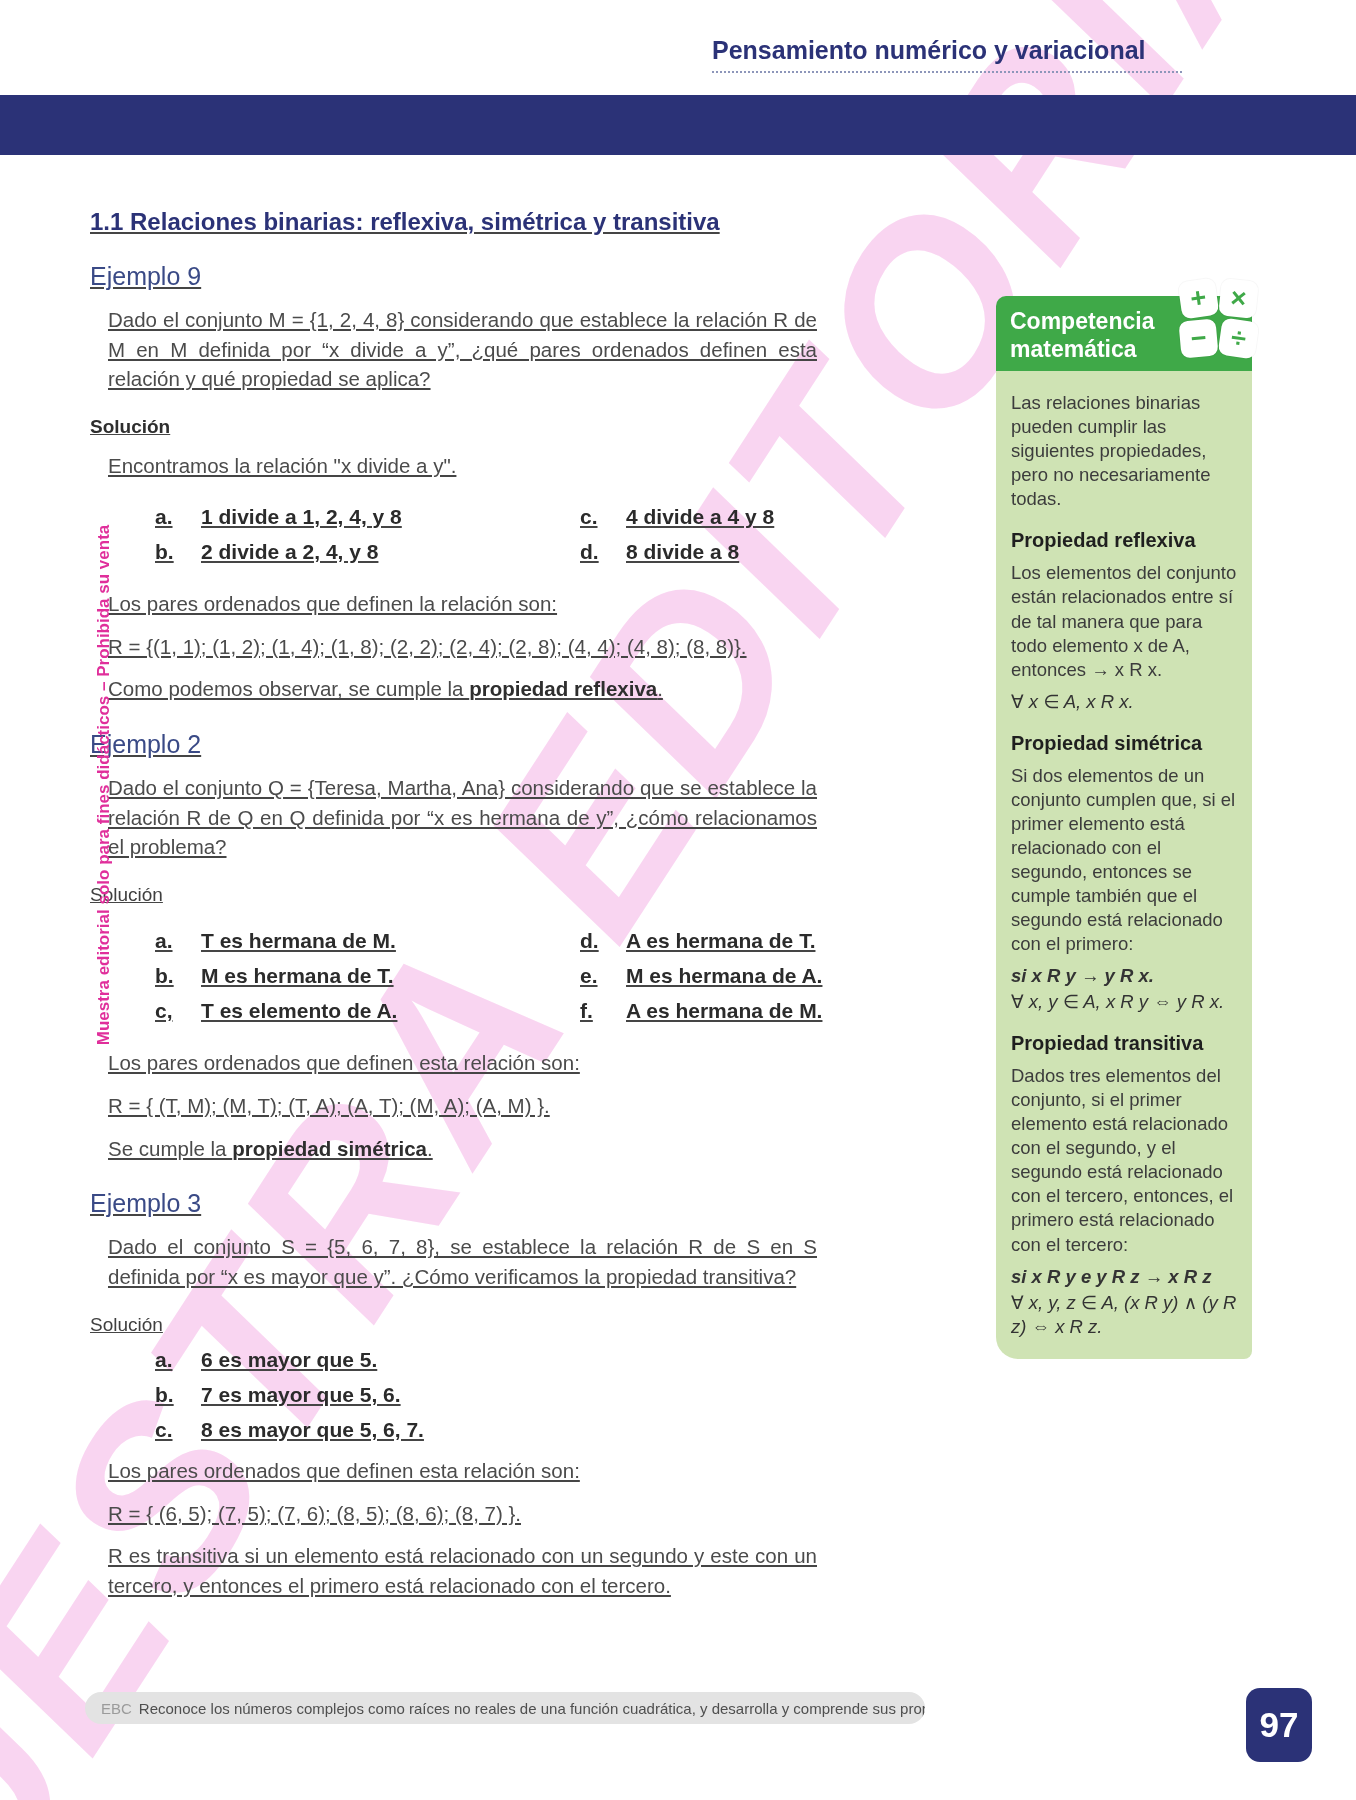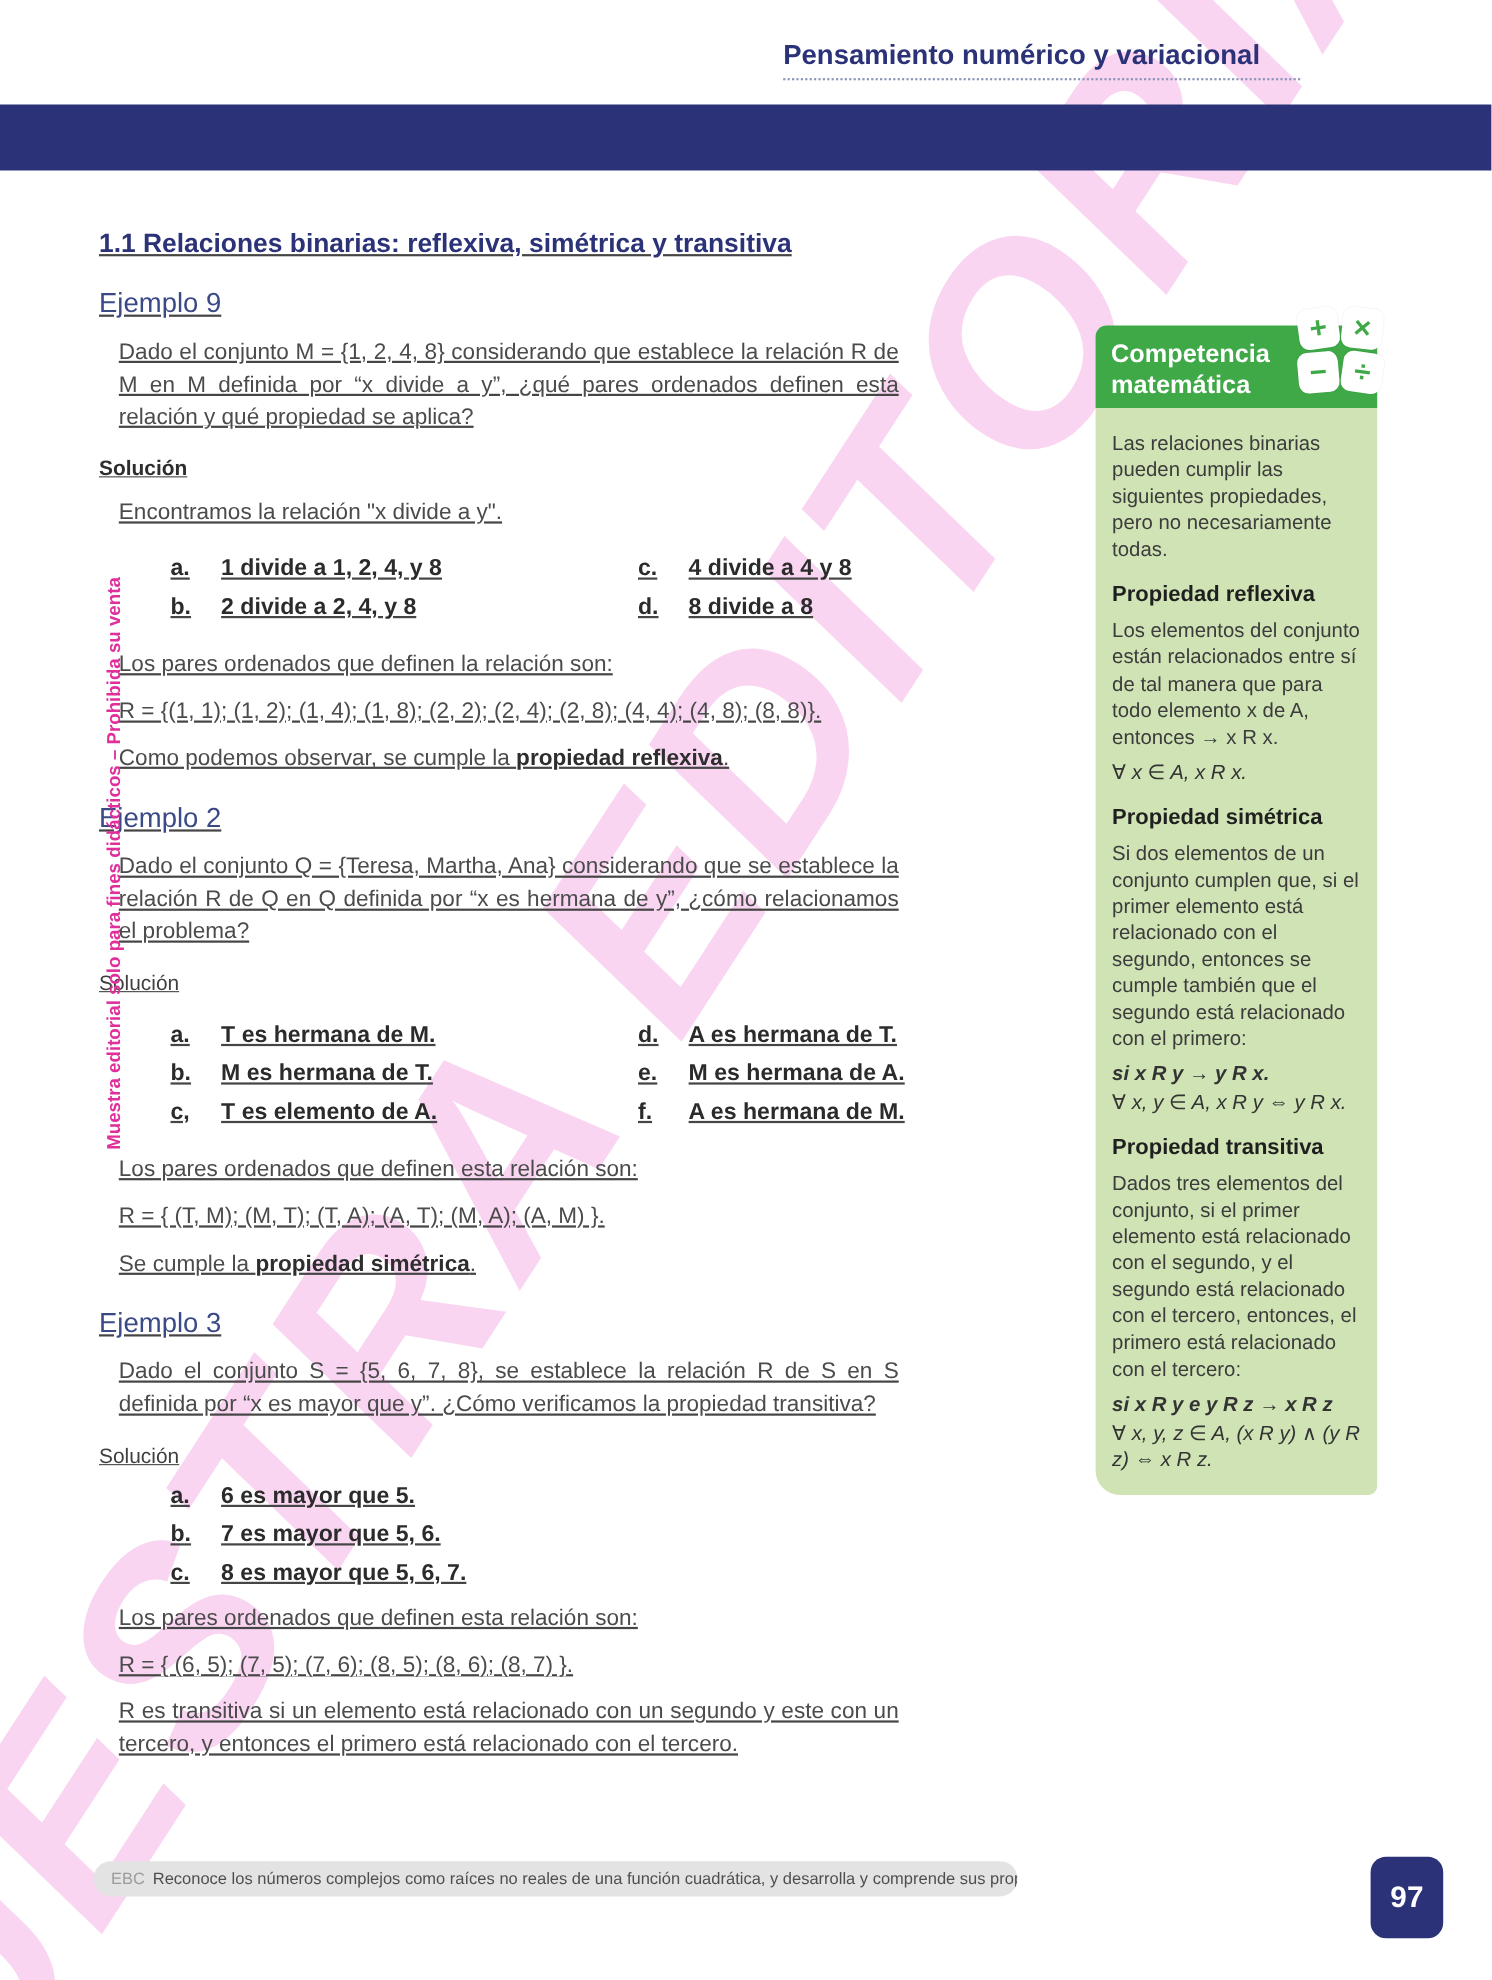--- a/index.html
+++ b/index.html
@@ -54,21 +54,21 @@
   .sb-body h3{font-size:20px;color:#1f1f1f;margin:16px 0 8px;}
   .formula{font-size:18.5px;color:#333;margin:2px 0;font-style:italic;}
   .formula.rule{font-weight:bold;font-style:italic;}
 
   
   .footer-pill{position:absolute;left:85px;top:1692px;width:808px;height:32px;z-index:2;
     background:#e3e3e3;border-radius:16px;padding:0 16px;display:flex;align-items:center;
     font-size:15px;color:#4f4f4f;white-space:nowrap;overflow:hidden;}
   .footer-pill .ebc{color:#9b9b9b;margin-right:7px;}
   .page-num{position:absolute;right:44px;top:1688px;width:66px;height:74px;z-index:2;
-    background:#2b3277;border-radius:14px;color:#fff;font-size:27px;font-weight:bold;
+    background:#2b3277;border-radius:14px;color:#fff;font-size:35px;font-weight:bold;
     display:flex;align-items:center;justify-content:center;}
 </style>
 </head>
 <body>
 
 <div class="page">
 
   <div class="wm-diagonal">MUESTRA EDITORIAL</div>
   <div class="wm-vertical">Muestra editorial solo para fines didácticos – Prohibida su venta</div>
 

